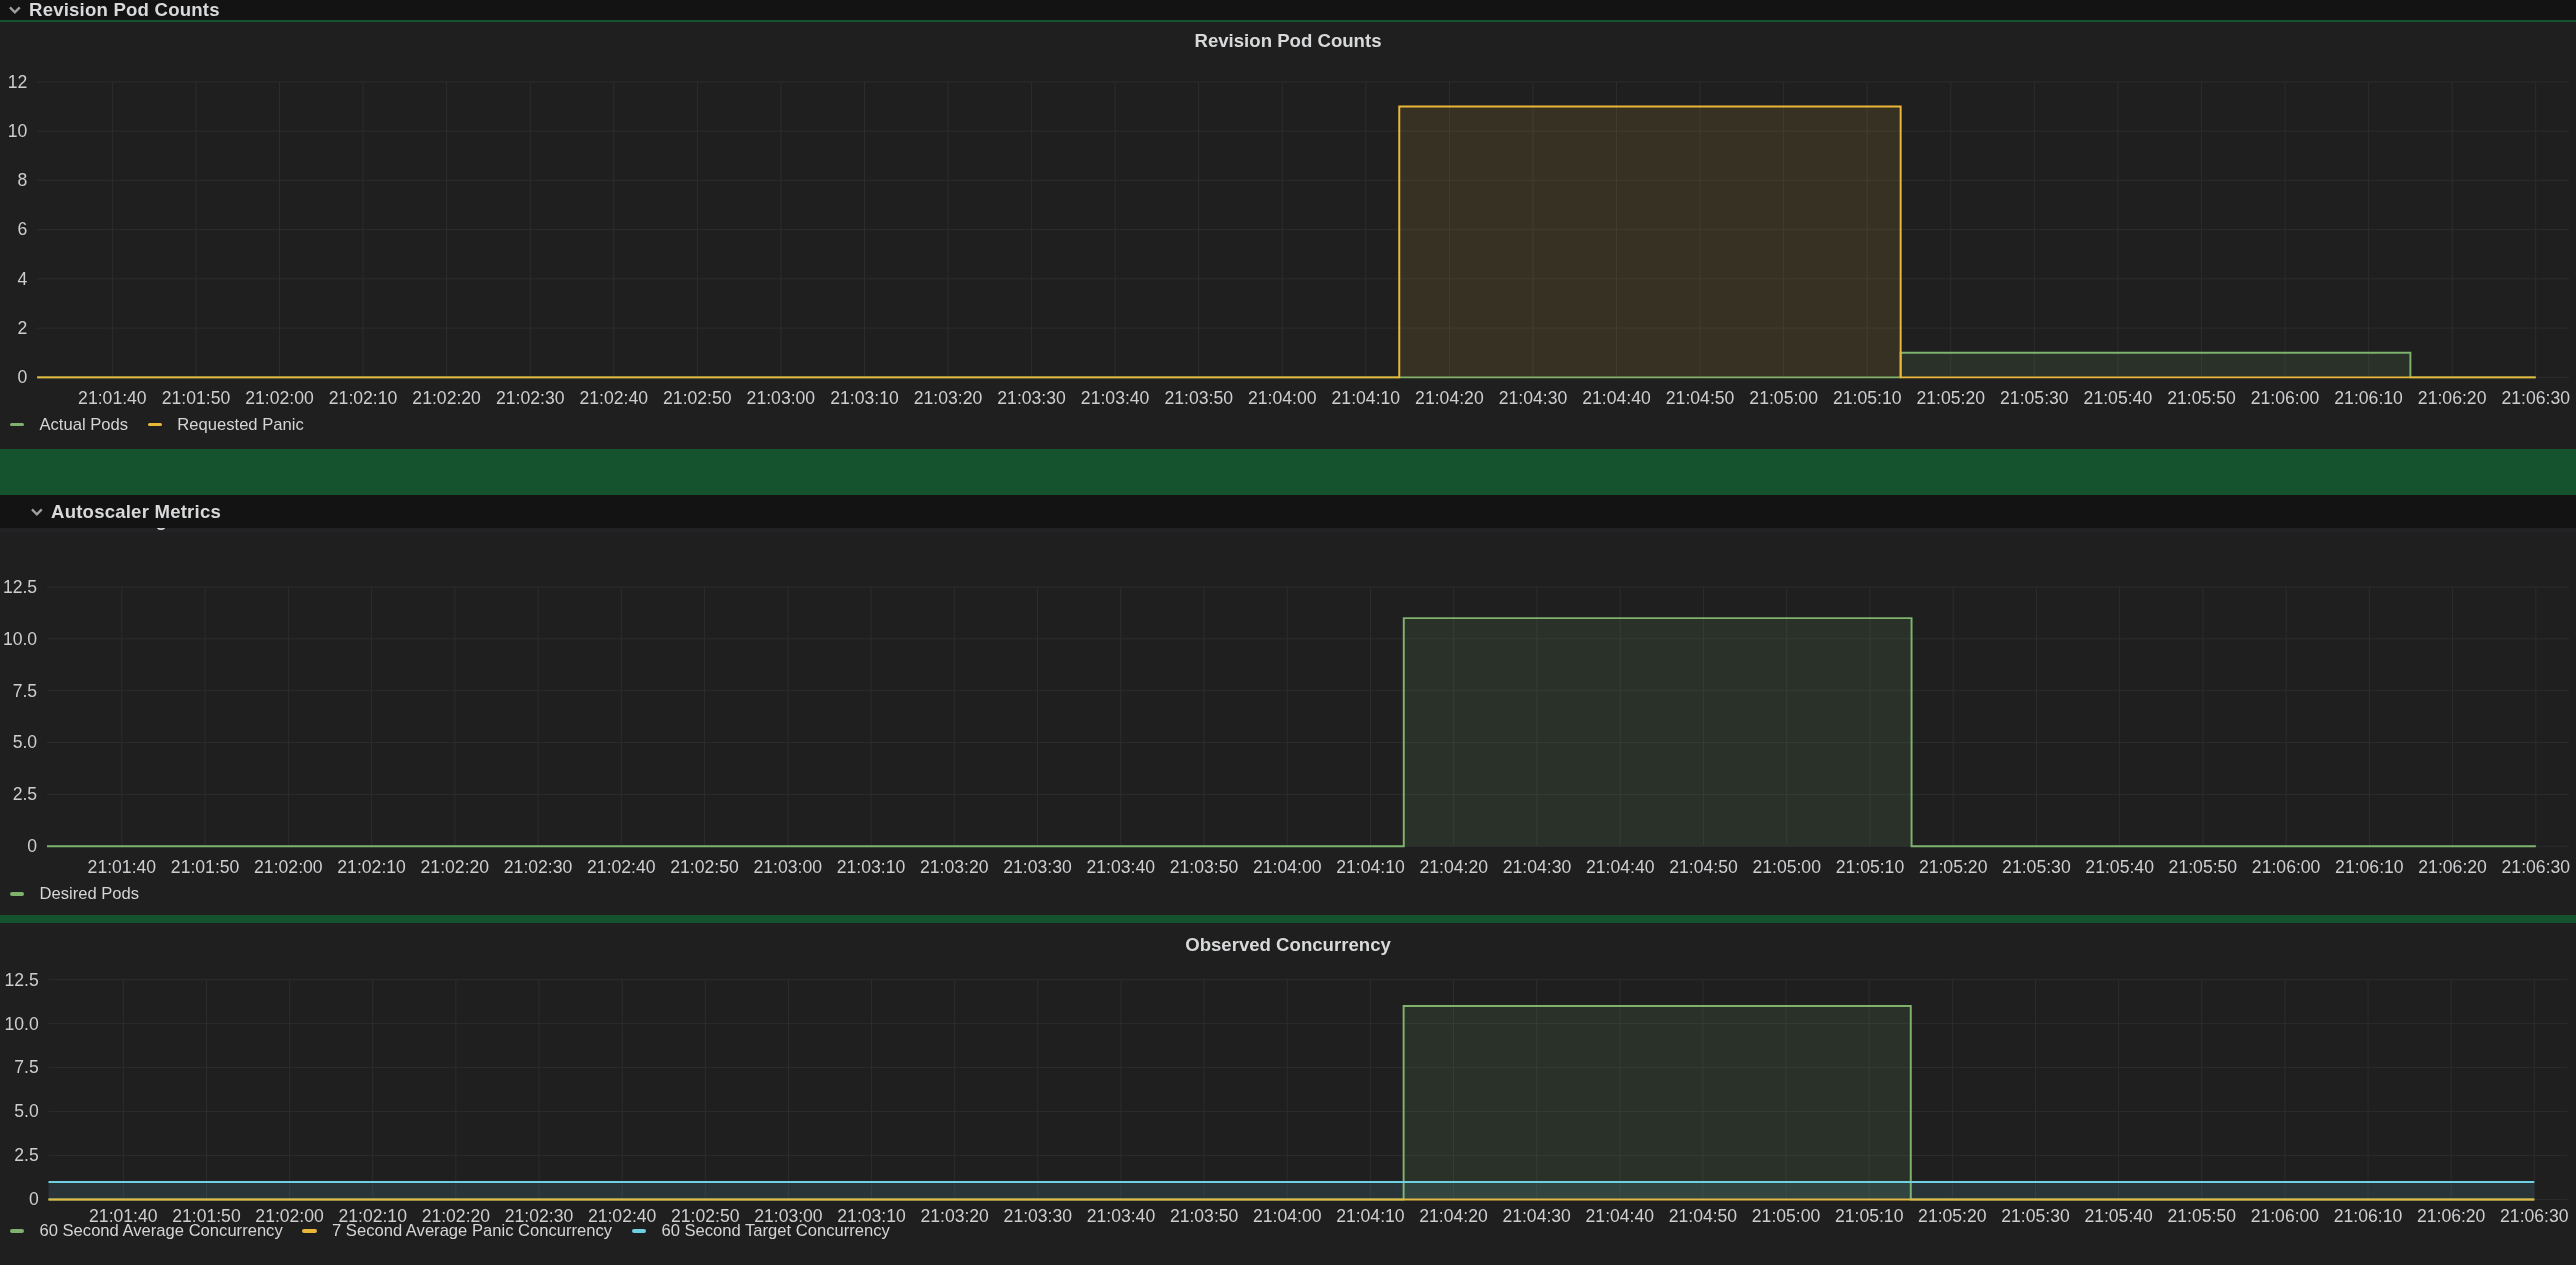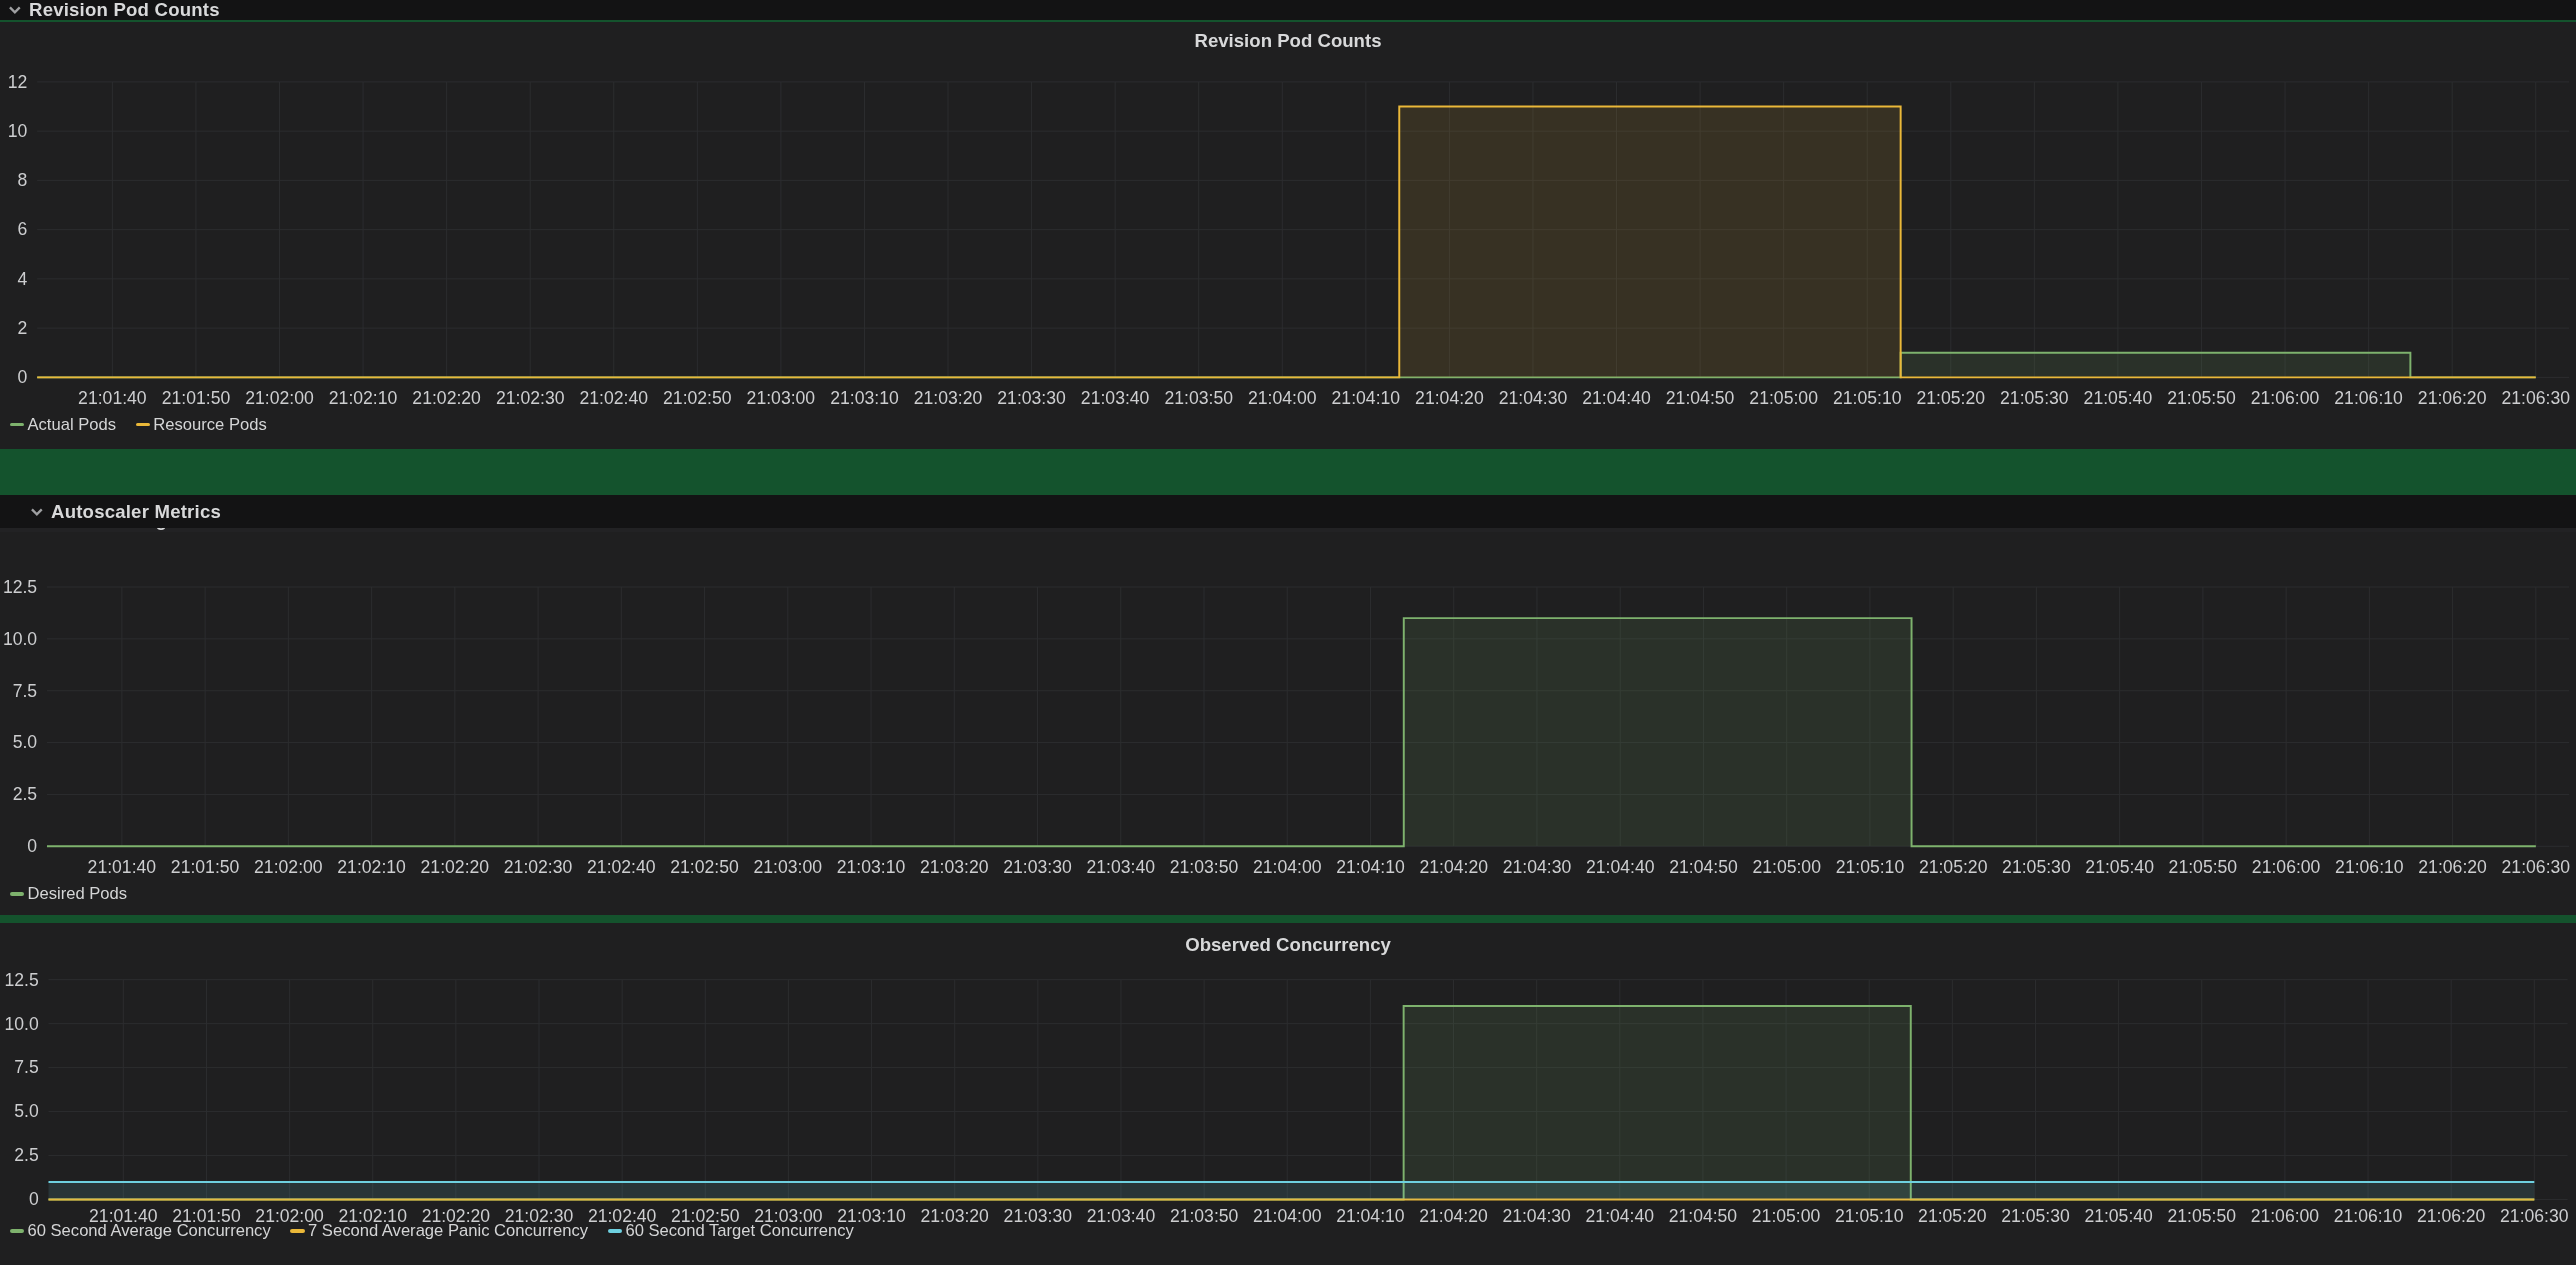--- a/index.html
+++ b/index.html
@@ -19,21 +19,21 @@
   }
   .panel-title{
     position:absolute;left:0;width:100%;text-align:center;
     color:#d8d9da;font-size:18.6px;font-weight:bold;cursor:pointer;
   }
   .plot{position:absolute;left:0;top:0;}
   .legend{
     position:absolute;left:9.8px;display:flex;align-items:center;gap:19.6px;
     color:#d4d5d6;font-size:16.6px;white-space:nowrap;
   }
-  .legend-item{display:flex;align-items:center;gap:3px;cursor:pointer;}
+  .legend-item{display:flex;align-items:center;gap:15px;cursor:pointer;}
   .legend-swatch{width:14.7px;height:3.9px;border-radius:2px;display:inline-block;}
   svg text{font-family:"Liberation Sans", sans-serif;}
 </style>
 </head>
 <body>
 
 <div id="dashboard">
 
   <div class="section-row" style="top:0;height:19.6px;background:#131314;">
     <span class="chev">
@@ -132,21 +132,21 @@
         <path d="M 38 363 L 1430.224422442244 363 L 1430.224422442244 86.16666666666669 L 1942.6996699669967 86.16666666666669 L 1942.6996699669967 363 L 2591.8349834983496 363 L 2591.8349834983496 363 L 38 363 Z" fill="#EAB839" fill-opacity="0.12" stroke="none"></path>
         <path d="M 38 363 L 1430.224422442244 363 L 1430.224422442244 86.16666666666669 L 1942.6996699669967 86.16666666666669 L 1942.6996699669967 363 L 2591.8349834983496 363" fill="none" stroke="#EAB839" stroke-width="2"></path>
       </svg>
     <div class="legend" style="top:393px;">
         <span class="legend-item">
           <span class="legend-swatch" style="background: rgb(126, 178, 109);"></span>
           <span>Actual Pods</span>
         </span>
         <span class="legend-item">
           <span class="legend-swatch" style="background: rgb(234, 184, 57);"></span>
-          <span>Resource Pods</span>
+          <span>Requested Panic</span>
         </span>
       </div>
   </div>
 
   <div class="section-row" style="top:456px;height:40px;background:#222224;margin-top:44px;">
     <span class="chev">
       <svg width="15.7" height="15.7" viewBox="0 0 16 16">
           <polyline points="5.5,3 10.5,8 5.5,13" fill="none" stroke="#9fa0a2" stroke-width="2.4"></polyline>
         </svg>
     </span>

